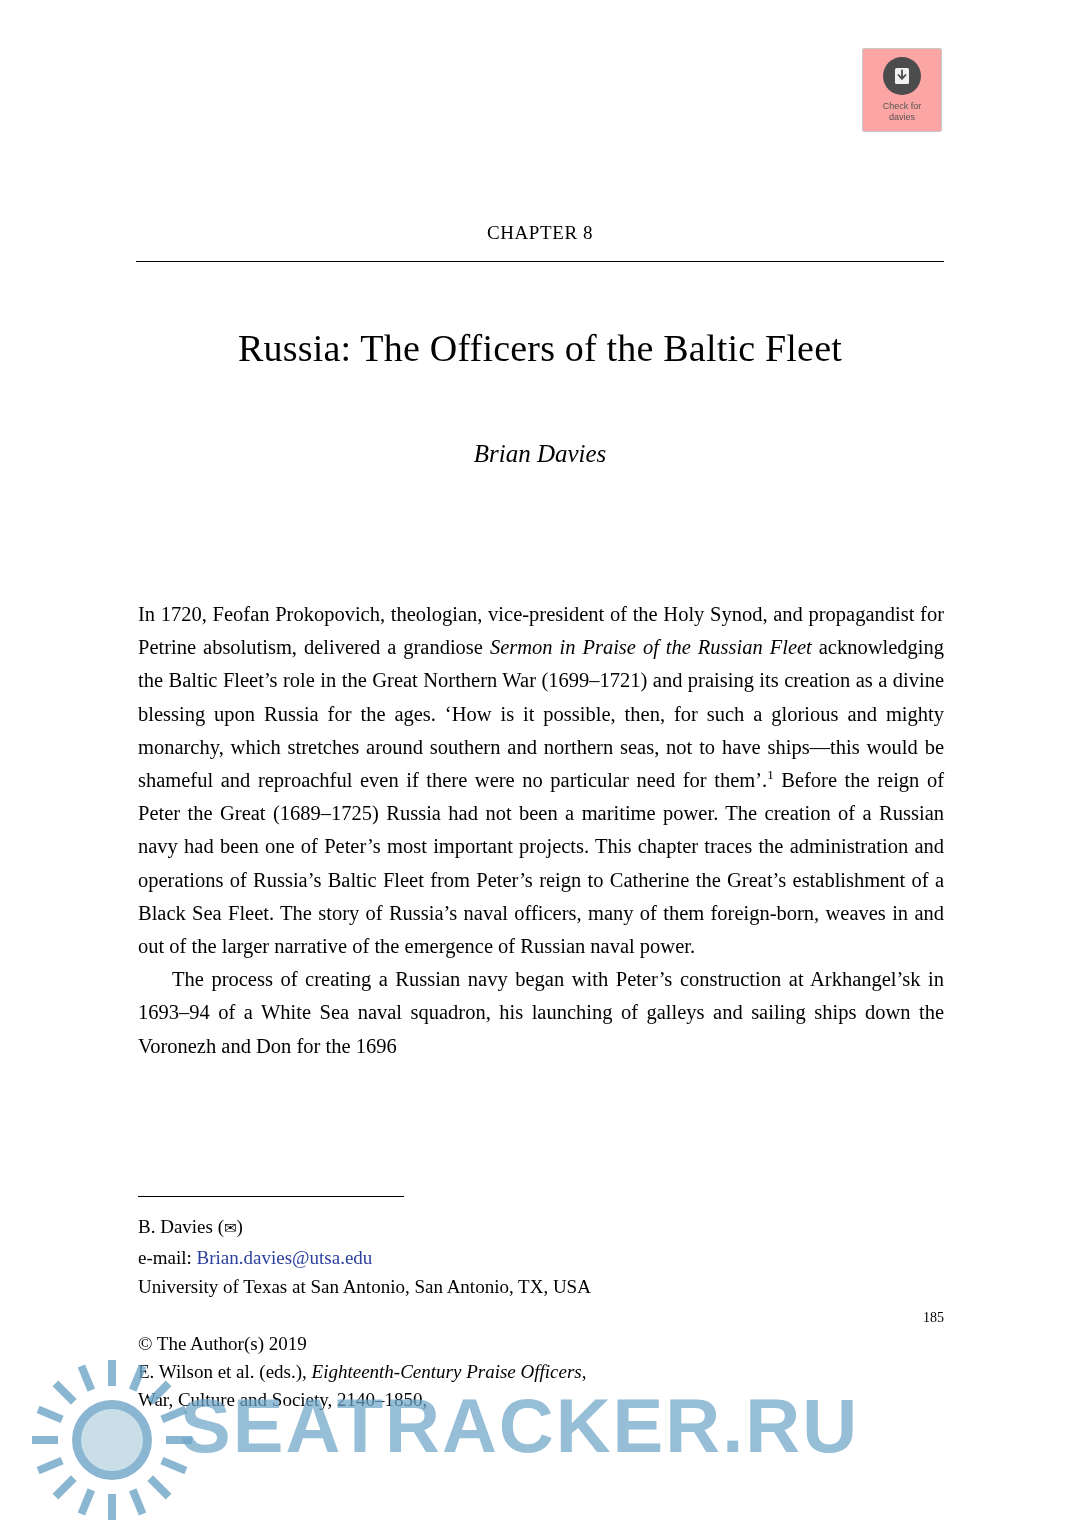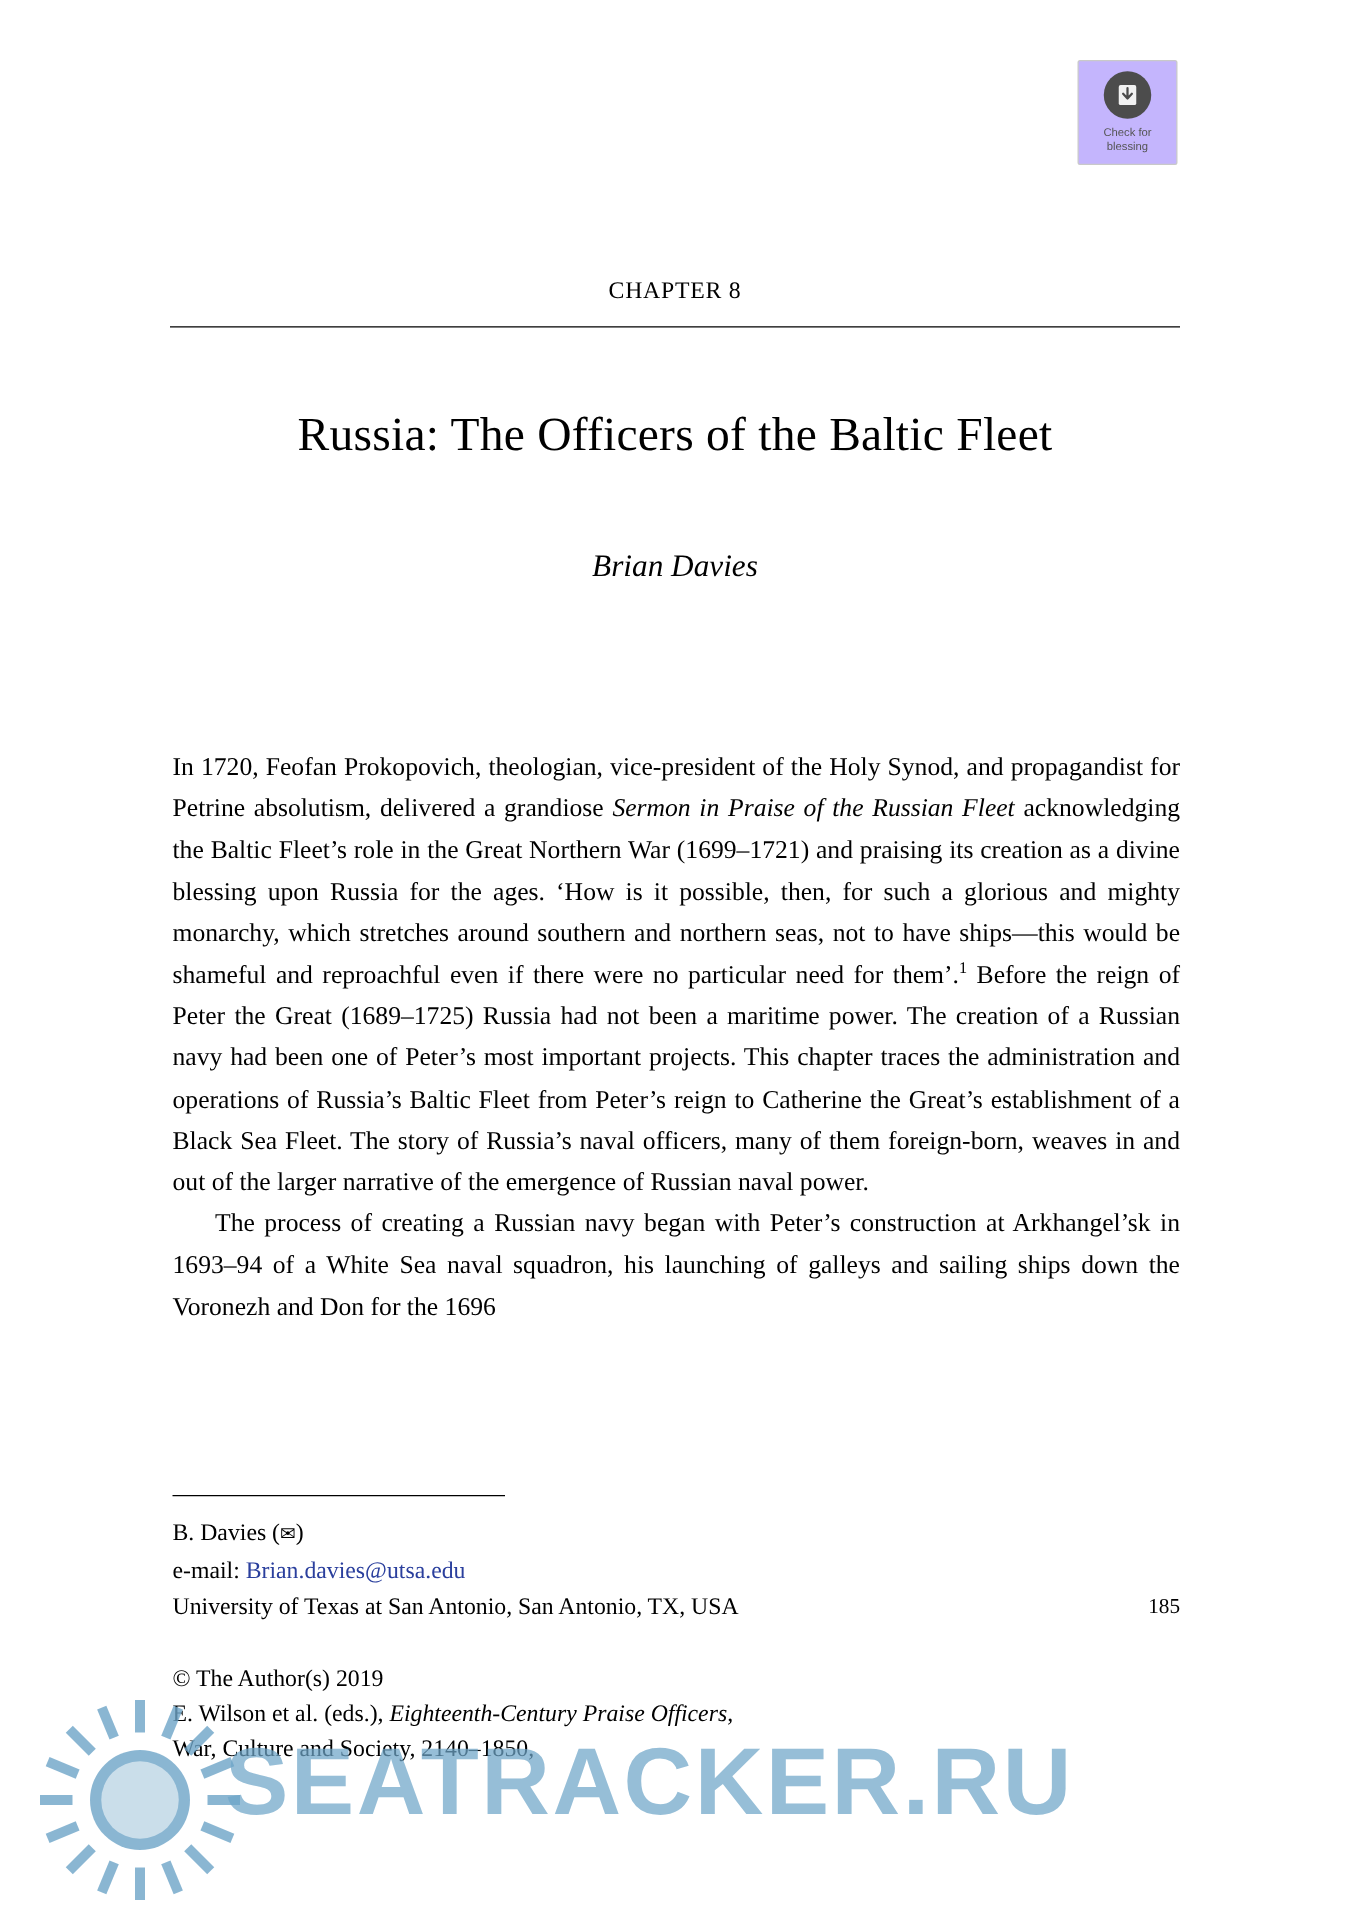--- a/index.html
+++ b/index.html
@@ -24,21 +24,21 @@
   }
 
   
   .badge {
     position: absolute;
     top: 48px;
     left: 862px;
     width: 80px;
     height: 84px;
     border: 1px solid #c9c9c9;
-    background: #c4b5fd;
+    background: #fca5a5;
     border-radius: 2px;
     display: flex;
     flex-direction: column;
     align-items: center;
     justify-content: flex-start;
     padding-top: 8px;
     box-sizing: border-box;
   }
   .badge-circle {
     width: 38px;
@@ -153,23 +153,23 @@
     top: 1330px;
     left: 138px;
     width: 806px;
     font-size: 19px;
     line-height: 28px;
   }
   .copyright i { font-style: italic; }
   .doi-link { color: #2a3f9d; }
   .page-number {
     position: absolute;
-    top: 1275px;
+    top: 1310px;
     right: 136px;
-    font-size: 17px;
+    font-size: 14px;
   }
 
   
   .watermark {
     position: absolute;
     left: 20px;
     bottom: 8px;
     width: 1050px;
     height: 170px;
     pointer-events: none;
@@ -200,21 +200,21 @@
 
   <div class="badge">
     <span class="badge-circle">
       <svg width="24" height="24" viewBox="0 0 24 24" aria-hidden="true">
         <rect x="5" y="4" width="14" height="16" rx="1.5" fill="#f2f2f2"></rect>
         <path d="M12 6.5 L12 14.5 M8.5 11 L12 14.8 L15.5 11" stroke="#4c4c4c" stroke-width="1.8" fill="none" stroke-linecap="round" stroke-linejoin="round"></path>
       </svg>
     </span>
     <span class="badge-text">
       <span>Check for</span><br>
-      <span>blessing</span>
+      <span>davies</span>
     </span>
   </div>
 
   <div class="chapter-label">CHAPTER 8</div>
   <div class="rule"></div>
 
   <h1 class="chapter-title">Russia: The Officers of the Baltic Fleet</h1>
 
   <div class="author">Brian Davies</div>
 

